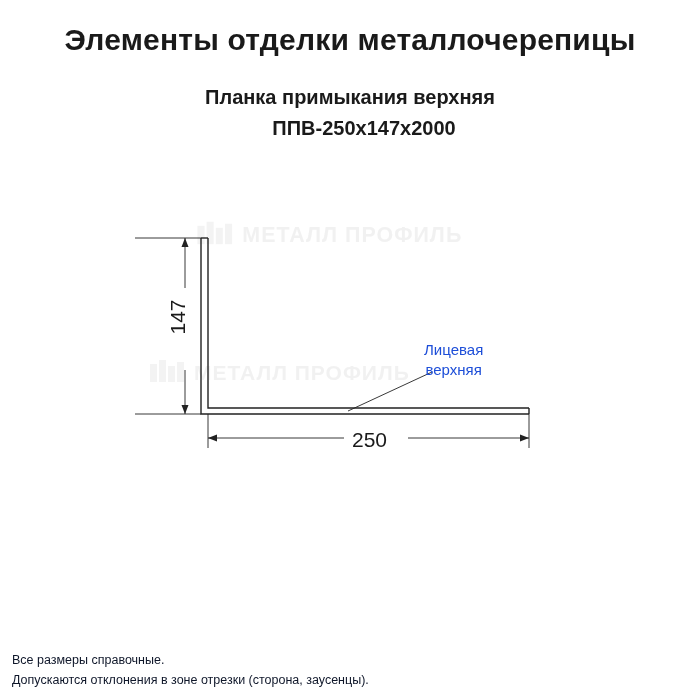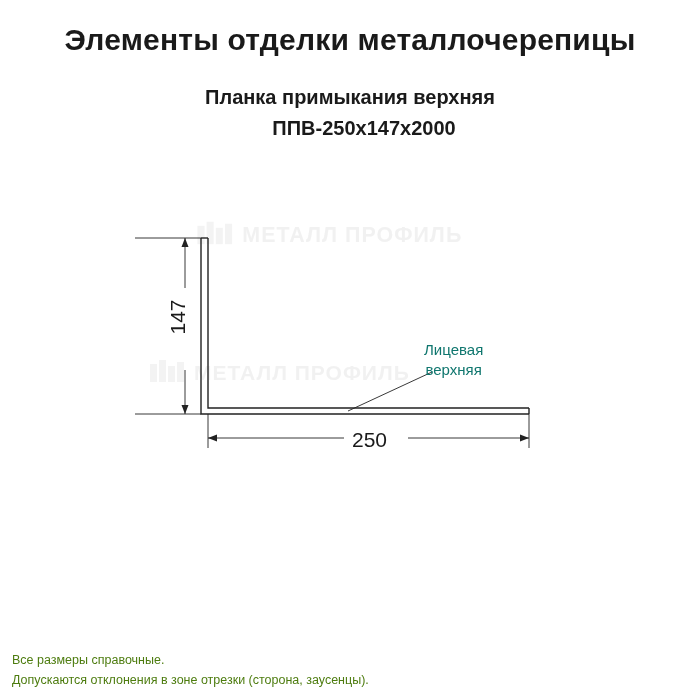--- a/index.html
+++ b/index.html
@@ -105,28 +105,28 @@
     top: 248px;
     left: 352px;
   }
   .callout {
     position: absolute;
     top: 160px;
     left: 424px;
     font-size: 15px;
     line-height: 1.35;
     text-align: center;
-    color: #0f766e;
+    color: #1d4ed8;
   }
   .footer {
     position: absolute;
     left: 12px;
     bottom: 10px;
     font-size: 12.5px;
-    color: #4d7c0f;
+    color: #0f172a;
     line-height: 1.55;
   }
   .footer div { white-space: nowrap; }
 </style>
 </head>
 <body>
 
 <div class="page">
 
   <div class="title-block">

